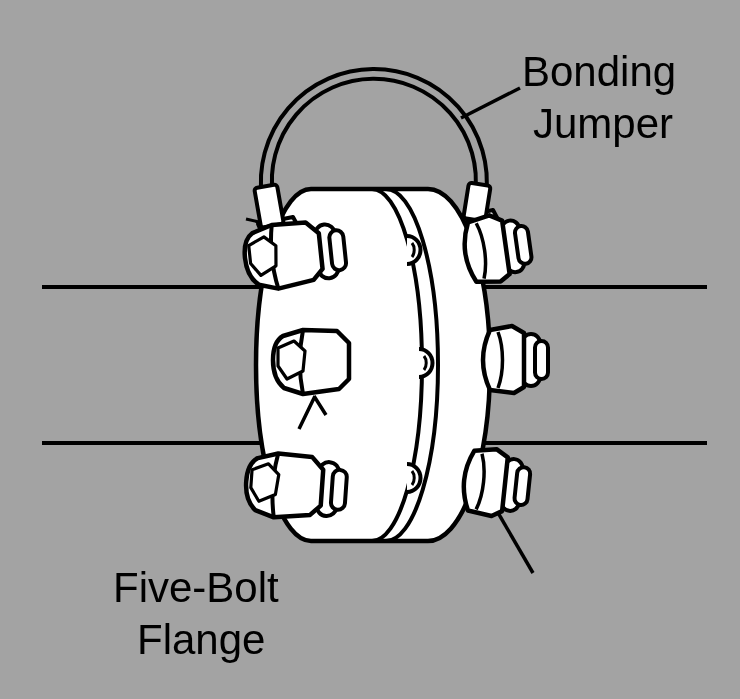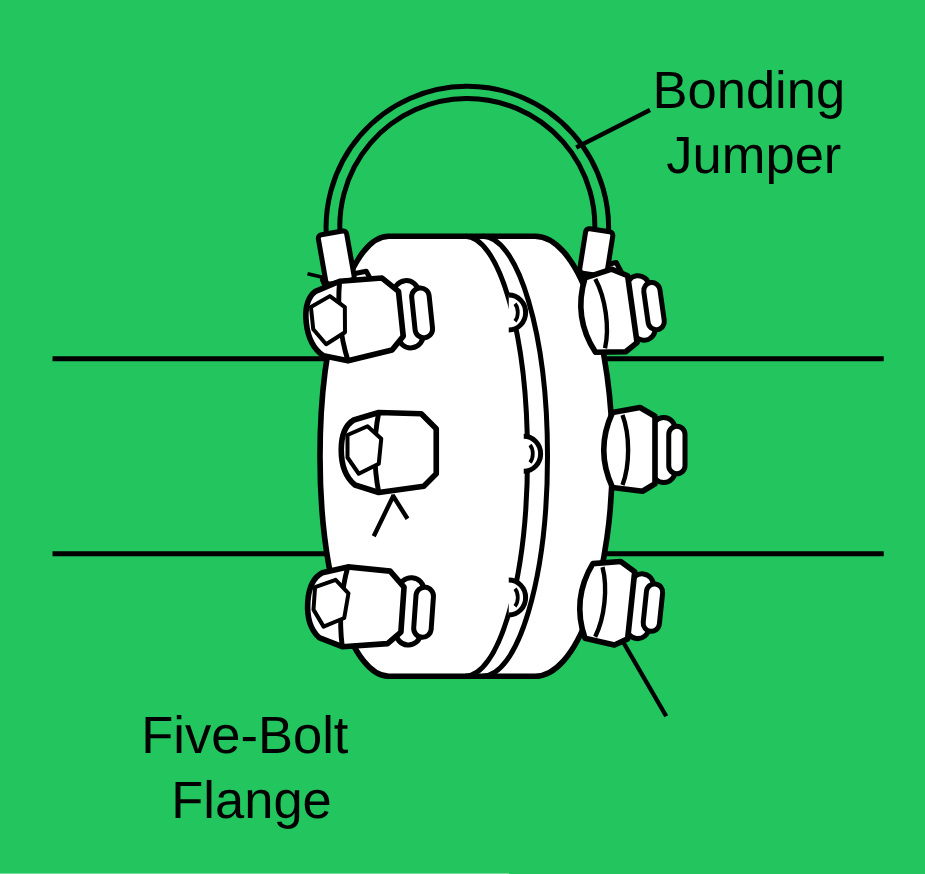--- a/index.html
+++ b/index.html
@@ -1,19 +1,19 @@
 <!DOCTYPE html>
 <html><head>
 <meta charset="utf-8">
 <style>
   html,body{margin:0;padding:0;background:#ffffff;}
   .stage{
     position:relative;
     width:740px;height:699px;
-    background:#22c55e;
+    background:#a3a3a3;
     overflow:hidden;
     font-family:"Liberation Sans", sans-serif;
   }
   .stage svg{position:absolute;left:0;top:0;}
   text{
     font-family:"Liberation Sans", sans-serif;
     font-size:42px;
     fill:#000000;
   }
 </style>

